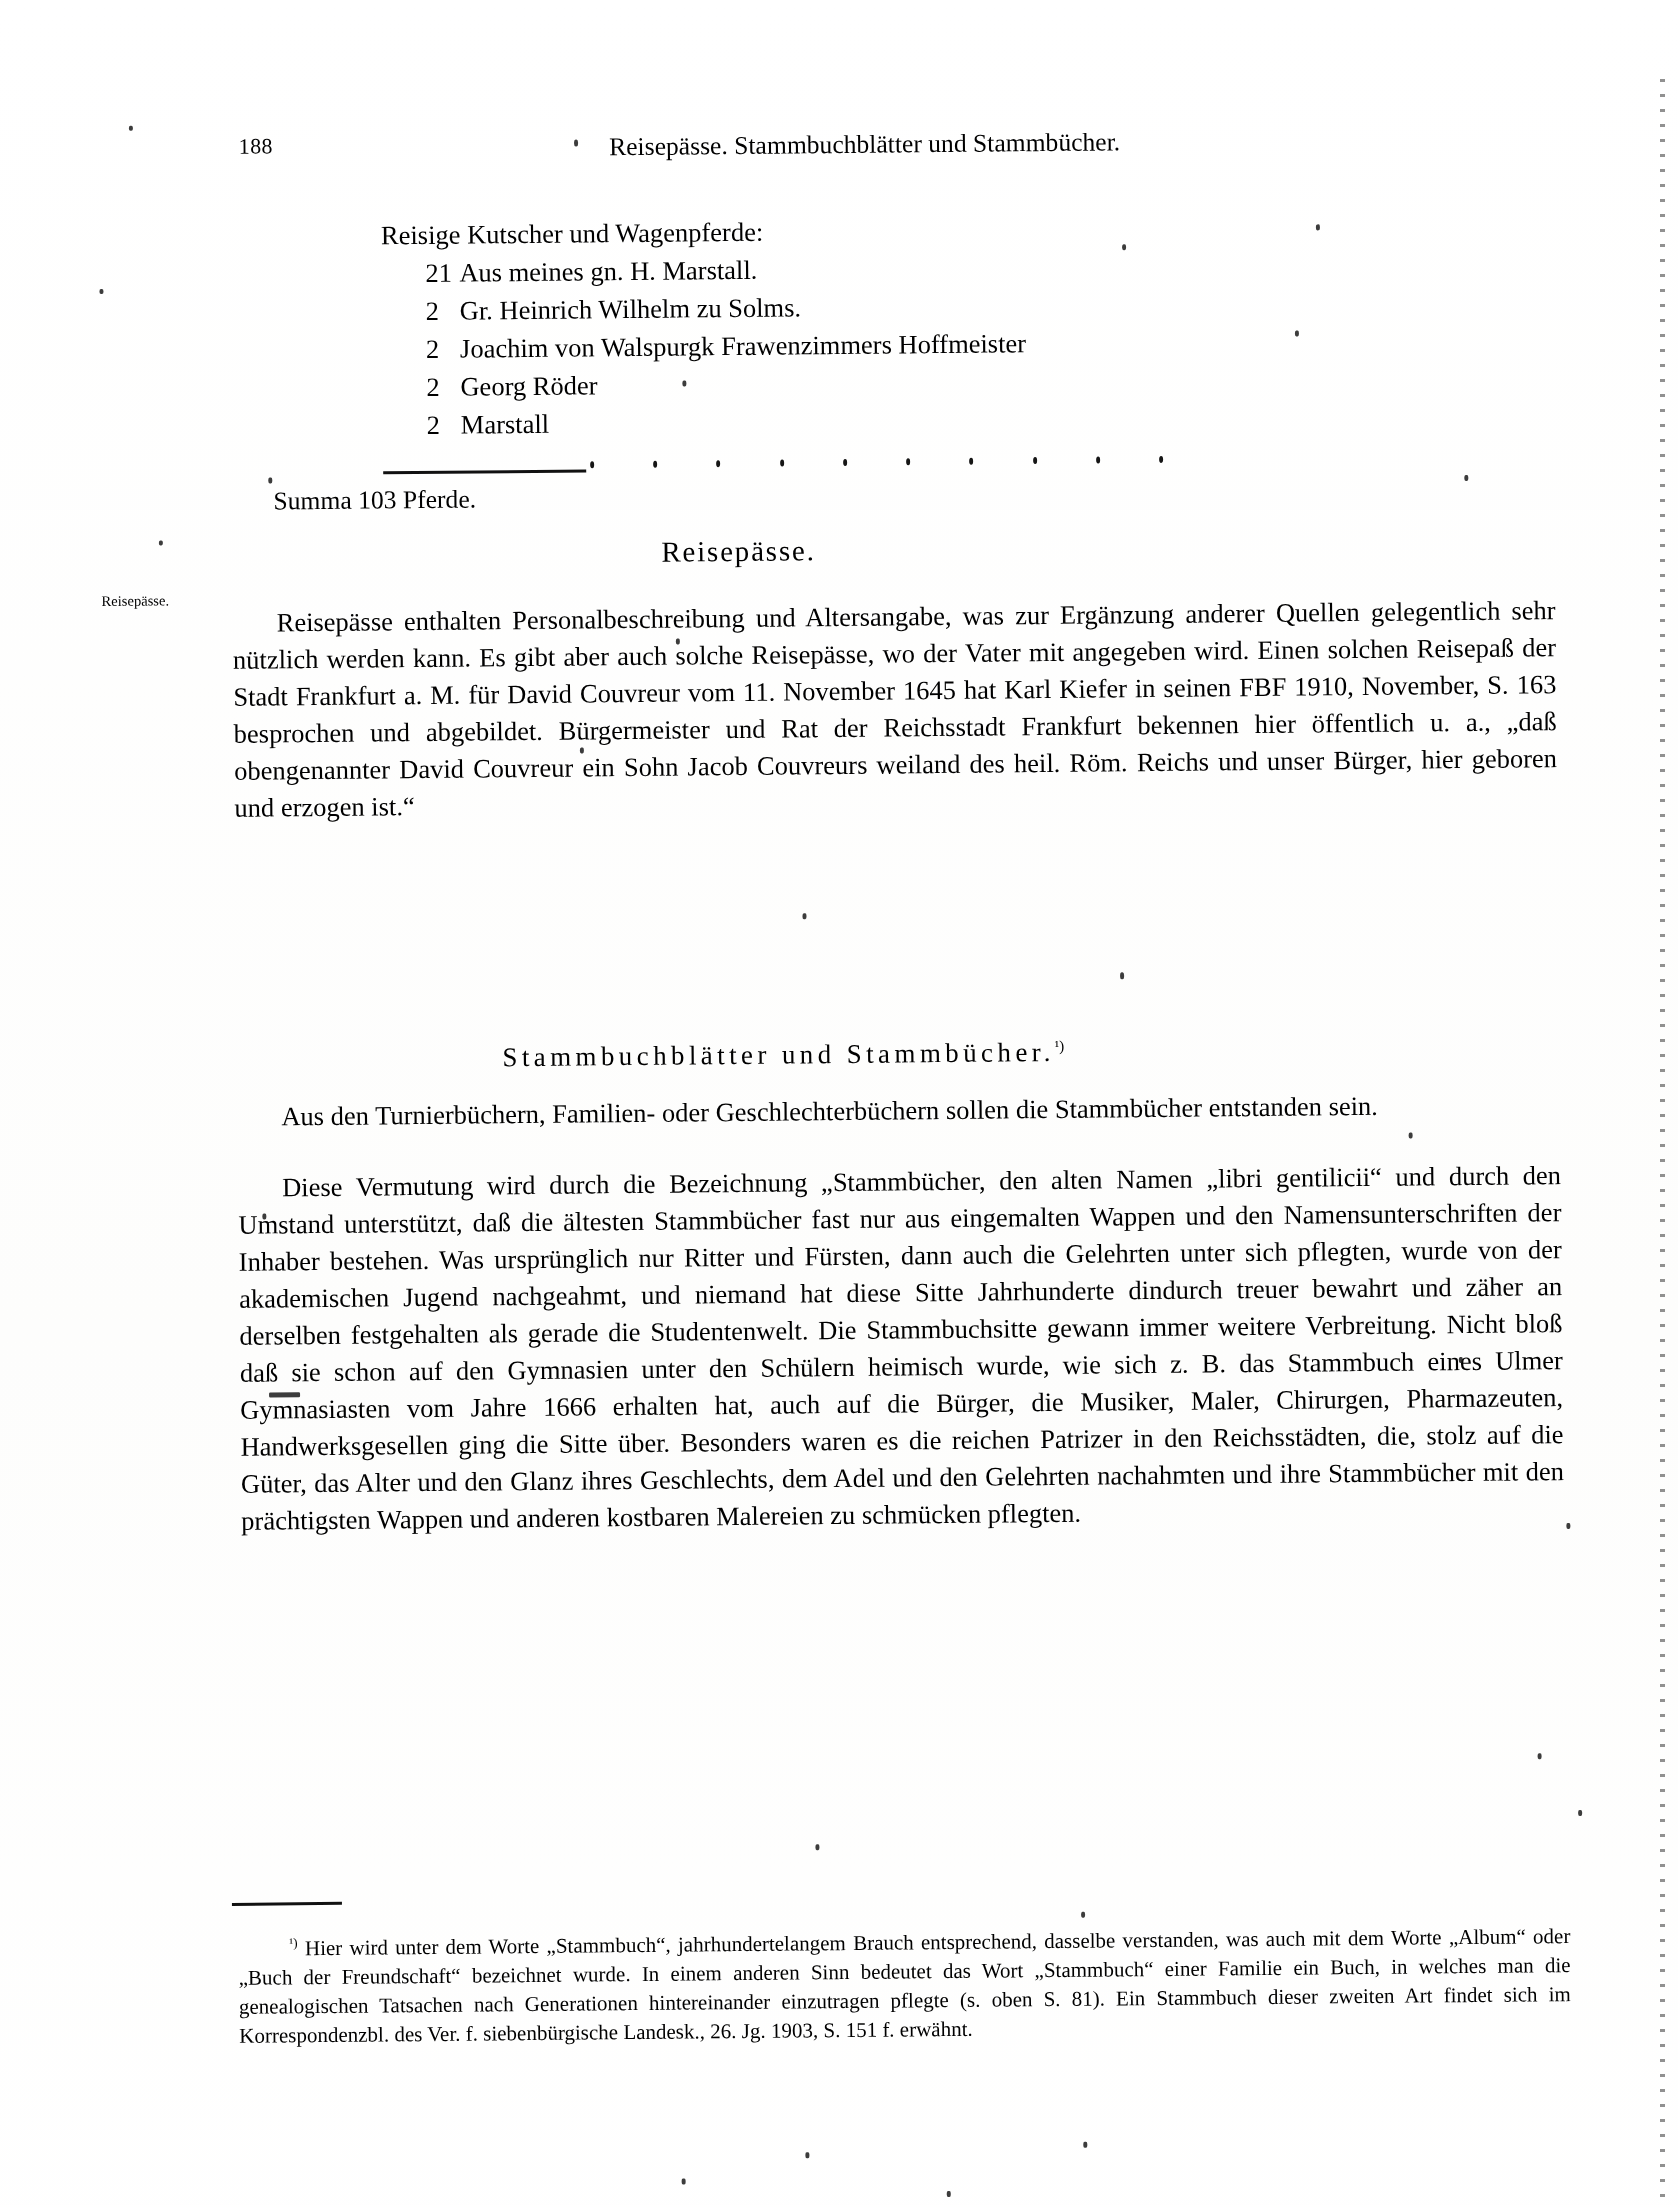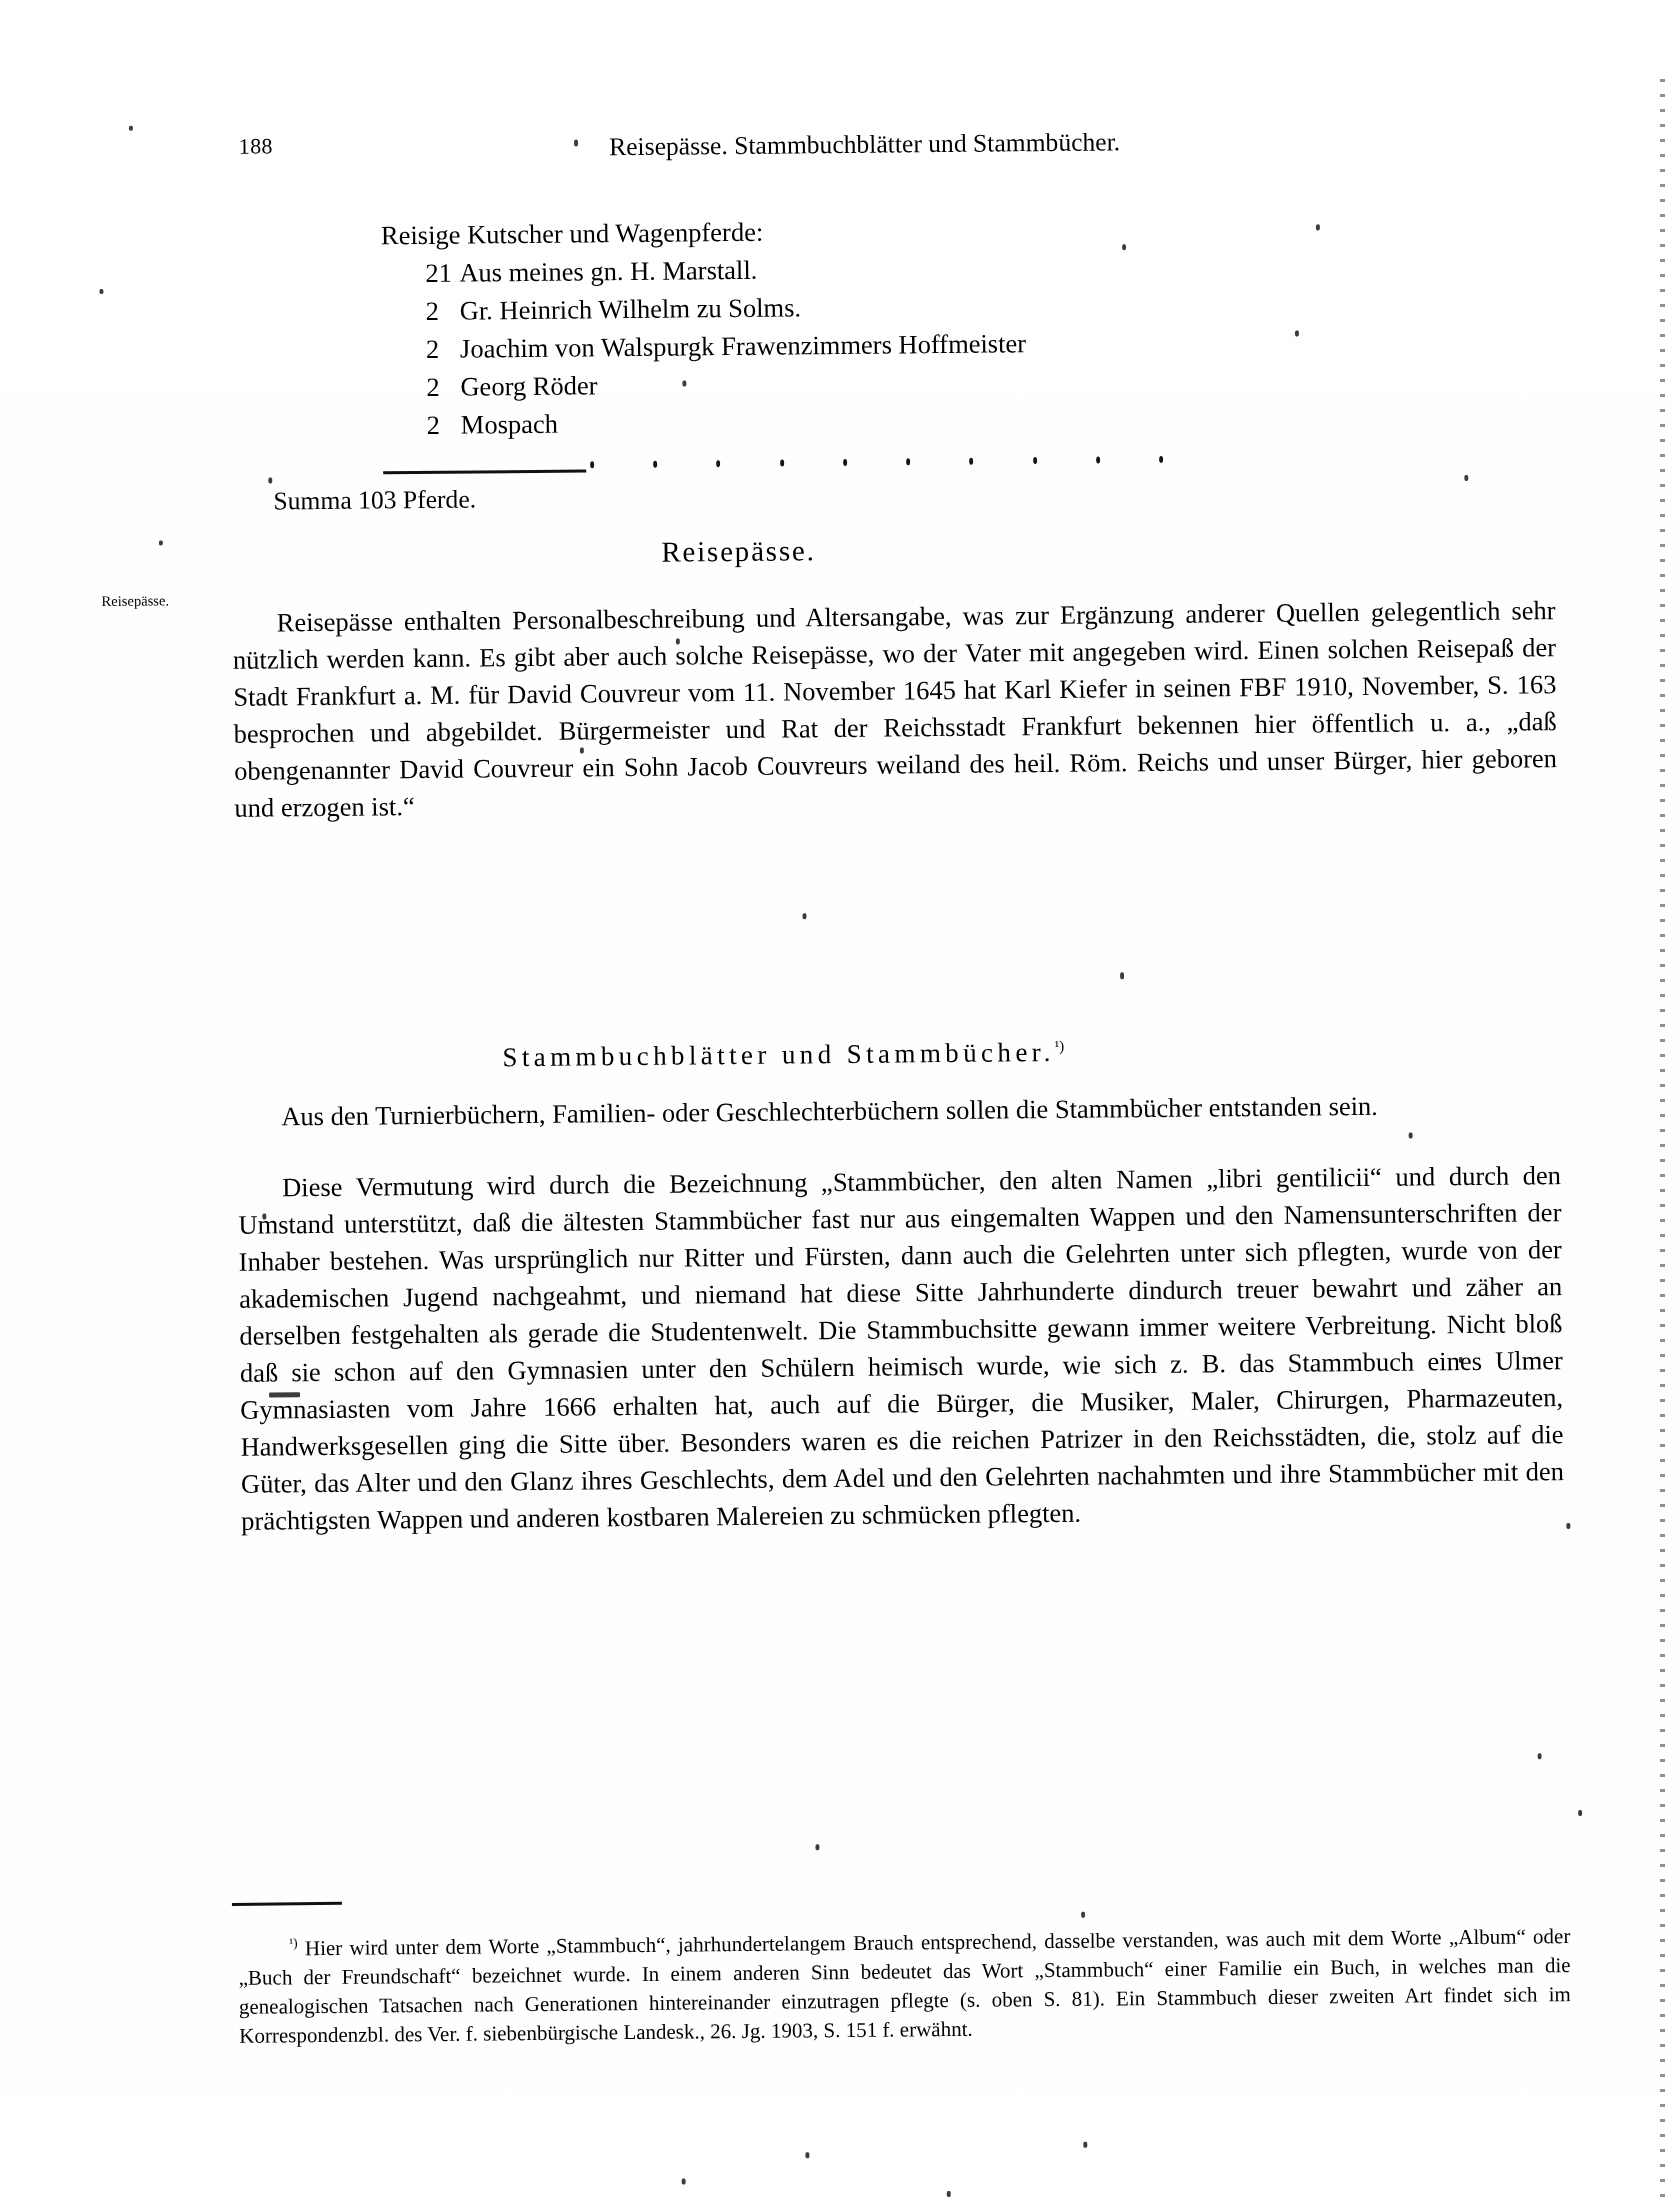--- a/index.html
+++ b/index.html
@@ -251,21 +251,21 @@
         <li>
           <span class="qty">2</span><span>Gr. Heinrich Wilhelm zu Solms.</span>
         </li>
         <li>
           <span class="qty">2</span><span>Joachim von Walspurgk Frawenzimmers Hoffmeister</span>
         </li>
         <li>
           <span class="qty">2</span><span>Georg Röder</span>
         </li>
         <li>
-          <span class="qty">2</span><span>Mospach</span>
+          <span class="qty">2</span><span>Marstall</span>
         </li>
       </ul>
     </div>
 
     <div class="sum-rule-wrap">
       <div class="sum-rule"></div>
       <div class="leader-dots">
         <i></i>
           <i></i>
           <i></i>

